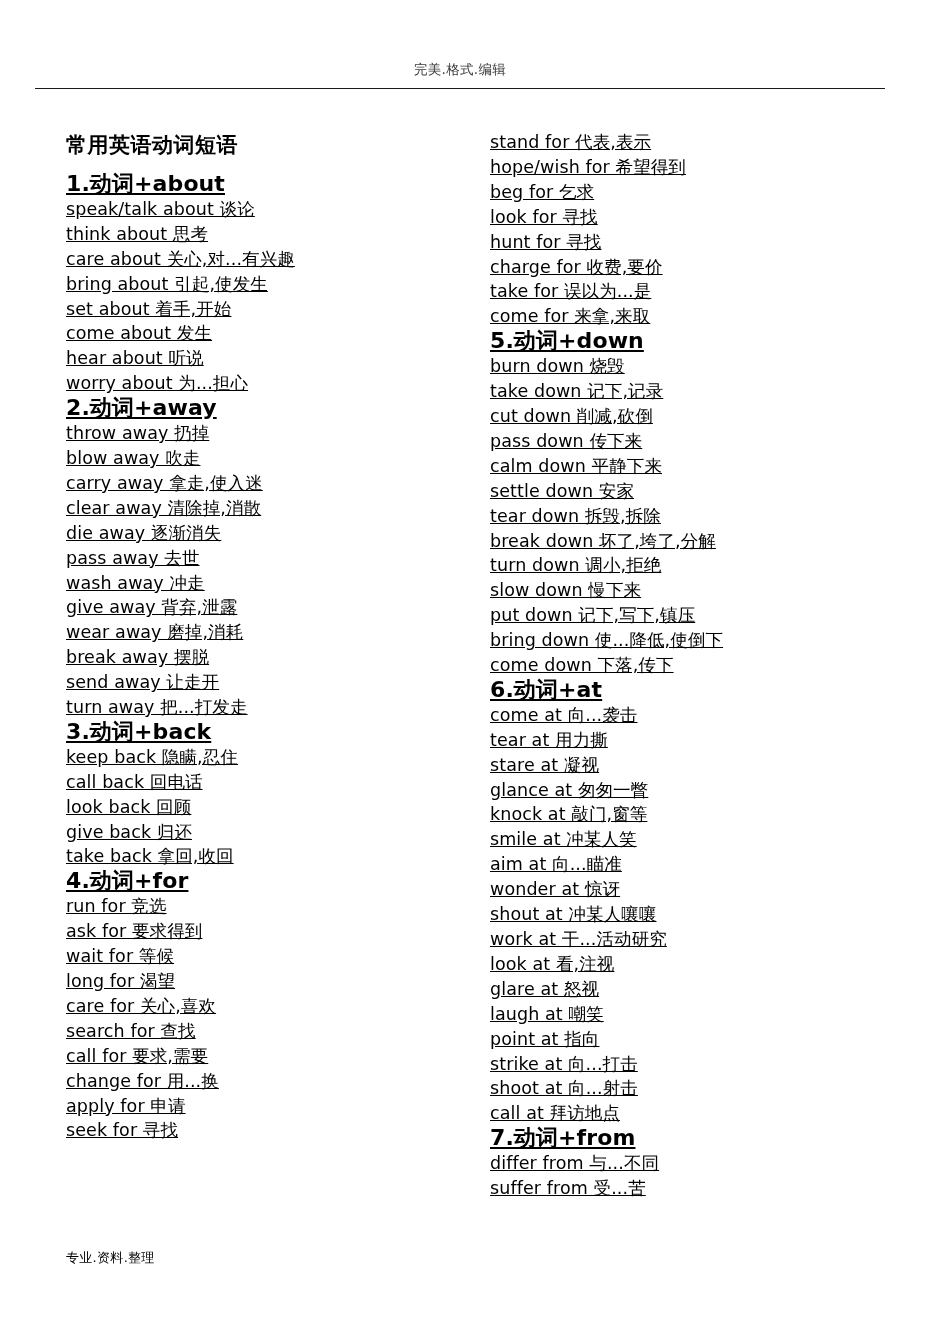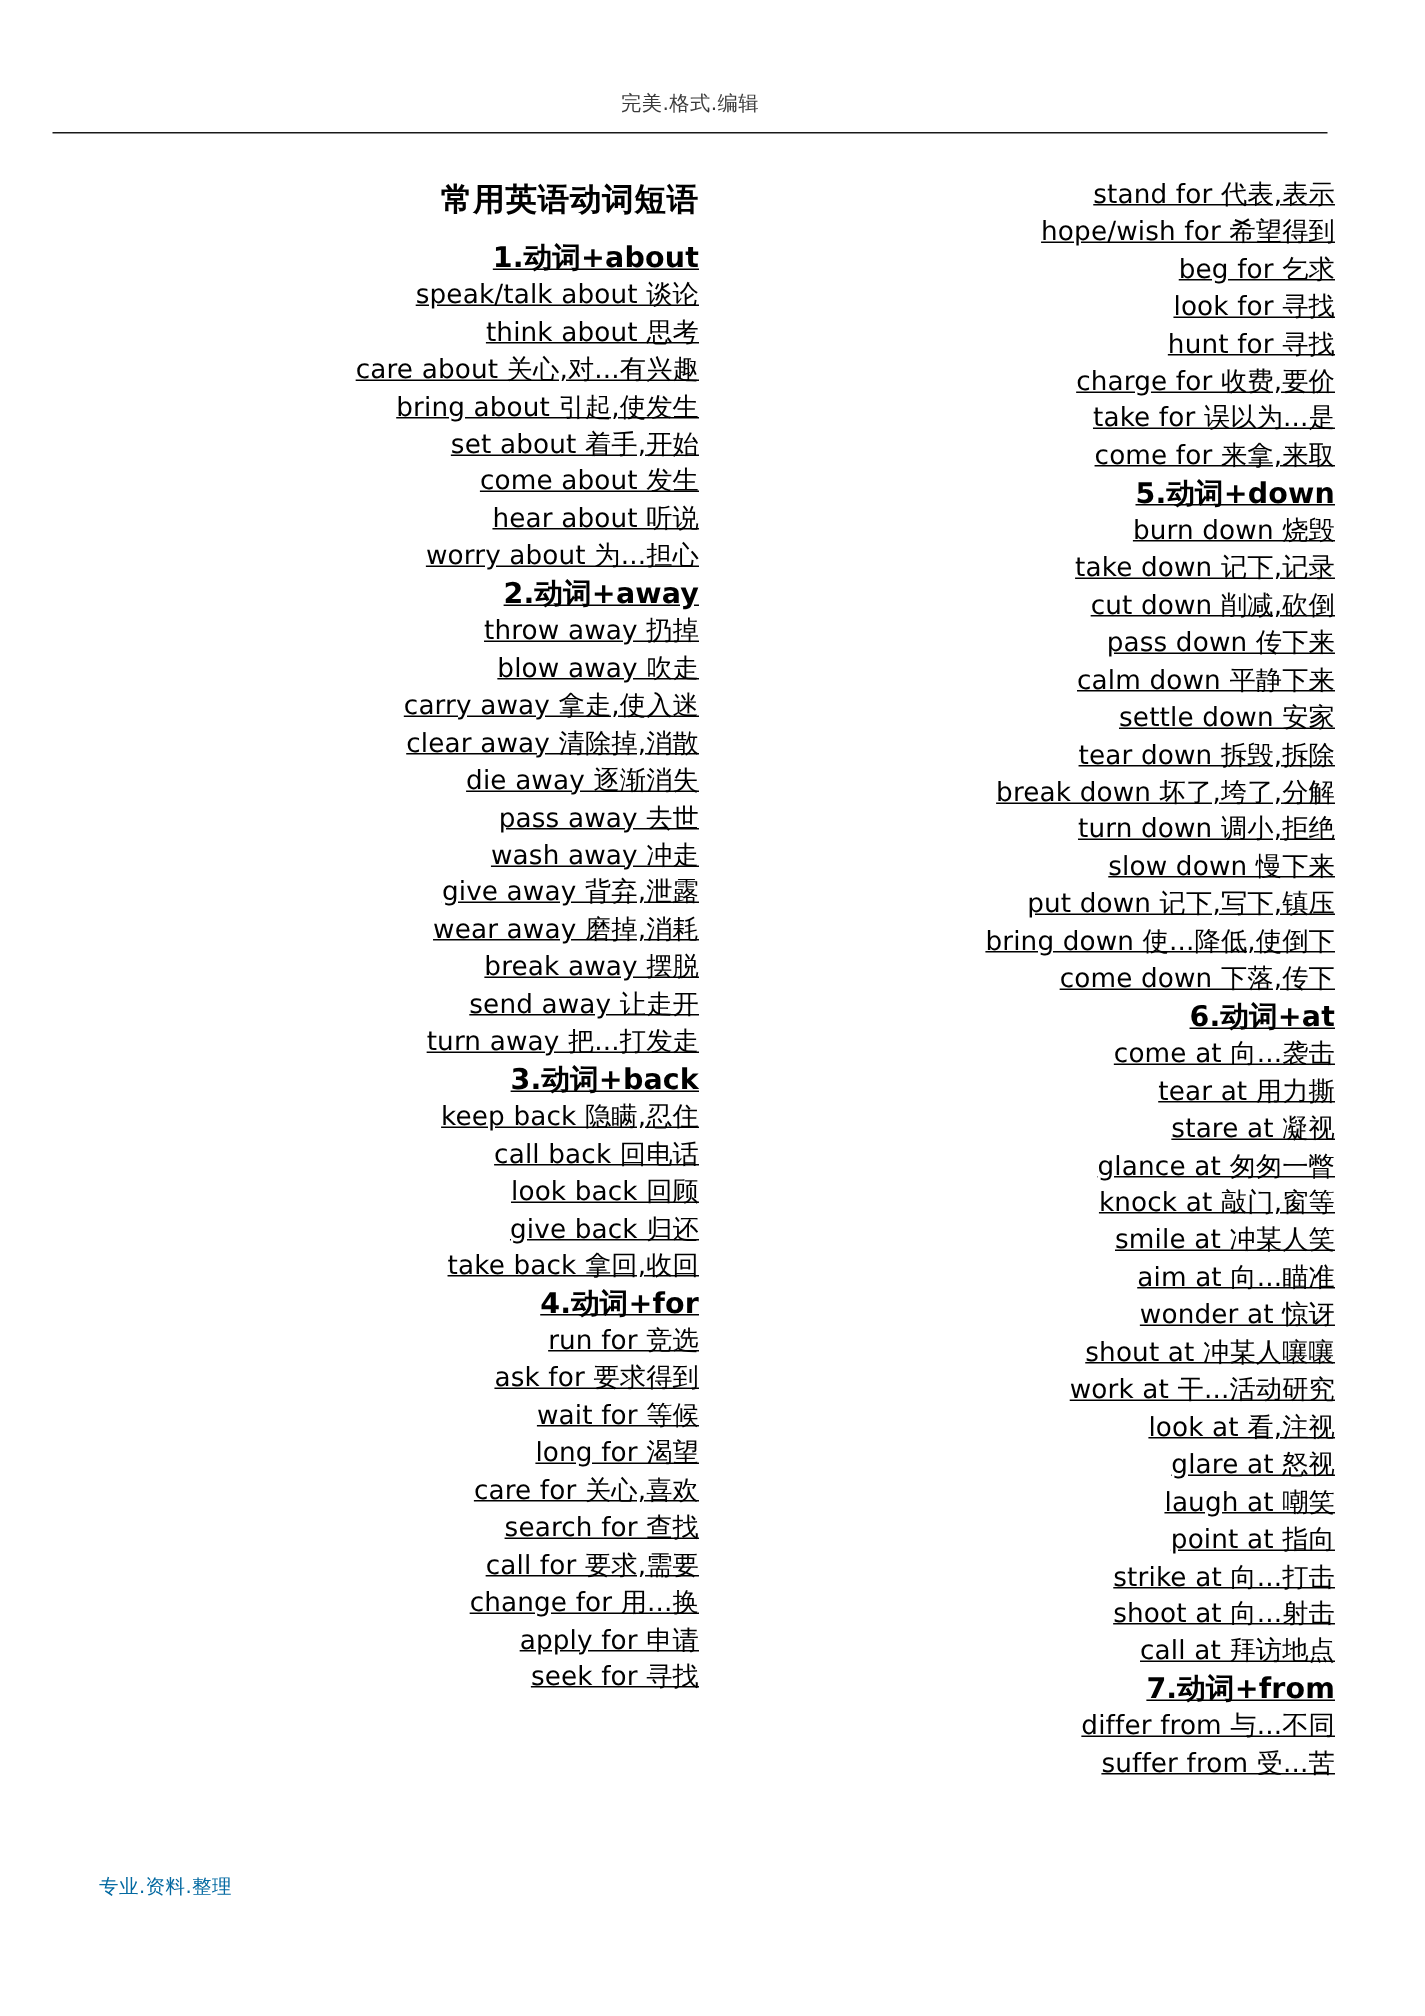--- a/index.html
+++ b/index.html
@@ -50,22 +50,21 @@
 
   
   .content {
     position: absolute;
     left: 0;
     top: 118px;
     width: 950px;
   }
   .col {
     position: absolute;
-    top: 0;
-    text-align: right;
+    top: 12px;
   }
   .col-left  { left: 66px;  width: 400px; }
   .col-right { left: 490px; width: 400px; }
 
   .doc-title {
     font-size: 21px;
     font-weight: bold;
     line-height: 30px;
     margin: 0 0 12px 0;
     letter-spacing: 0.5px;
@@ -78,37 +77,37 @@
     text-decoration: underline;
   }
   .phrase {
     font-size: 17.5px;
     line-height: 24.9px;
     white-space: nowrap;
     letter-spacing: 0.1px;
   }
   .phrase.section-head {
     font-weight: bold;
-    font-size: 19px;
+    font-size: 22px;
   }
 
   
   .col-right .phrase-list { padding-top: 0; }
 
   
   .page-footer {
     position: absolute;
     left: 66px;
     top: 1247px;
     width: 400px;
   }
   .page-footer .footer-text {
     font-size: 13px;
     line-height: 18px;
-    color: #0369a1;
+    color: #000000;
     letter-spacing: 0.3px;
   }
 </style>
 </head>
 <body>
 
 <div class="page">
 
   <div class="page-header">
     <span class="header-text">完美.格式.编辑</span>

